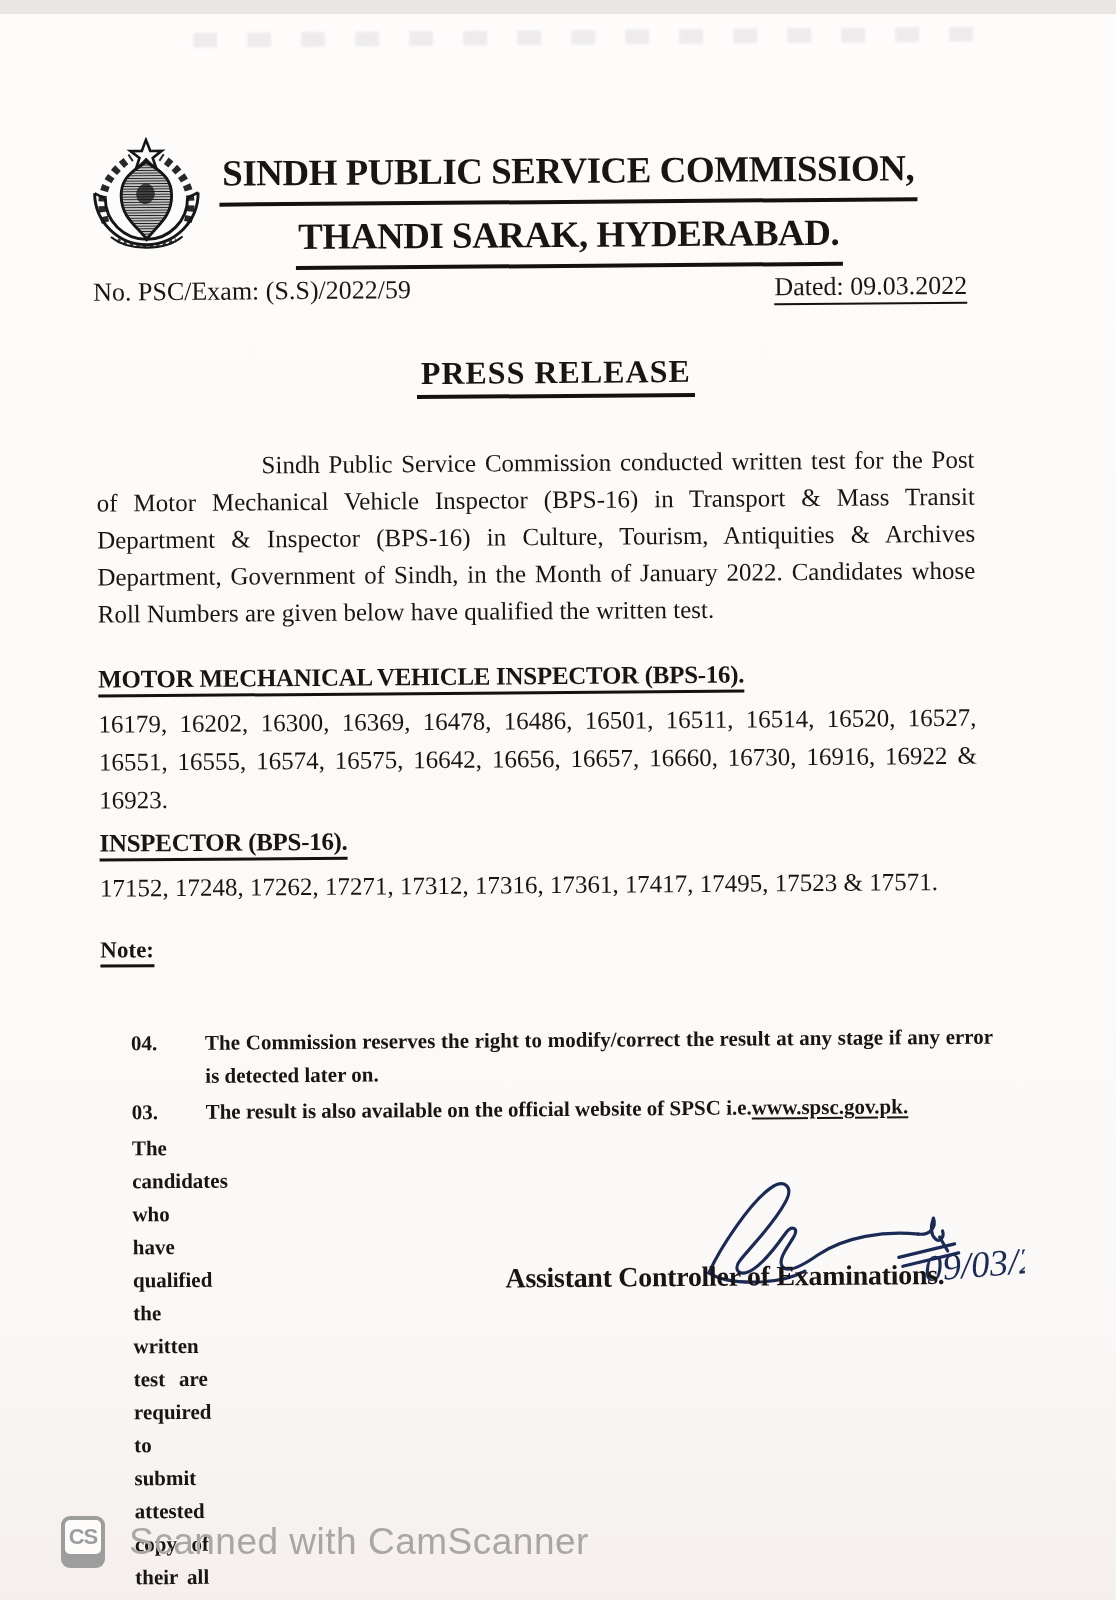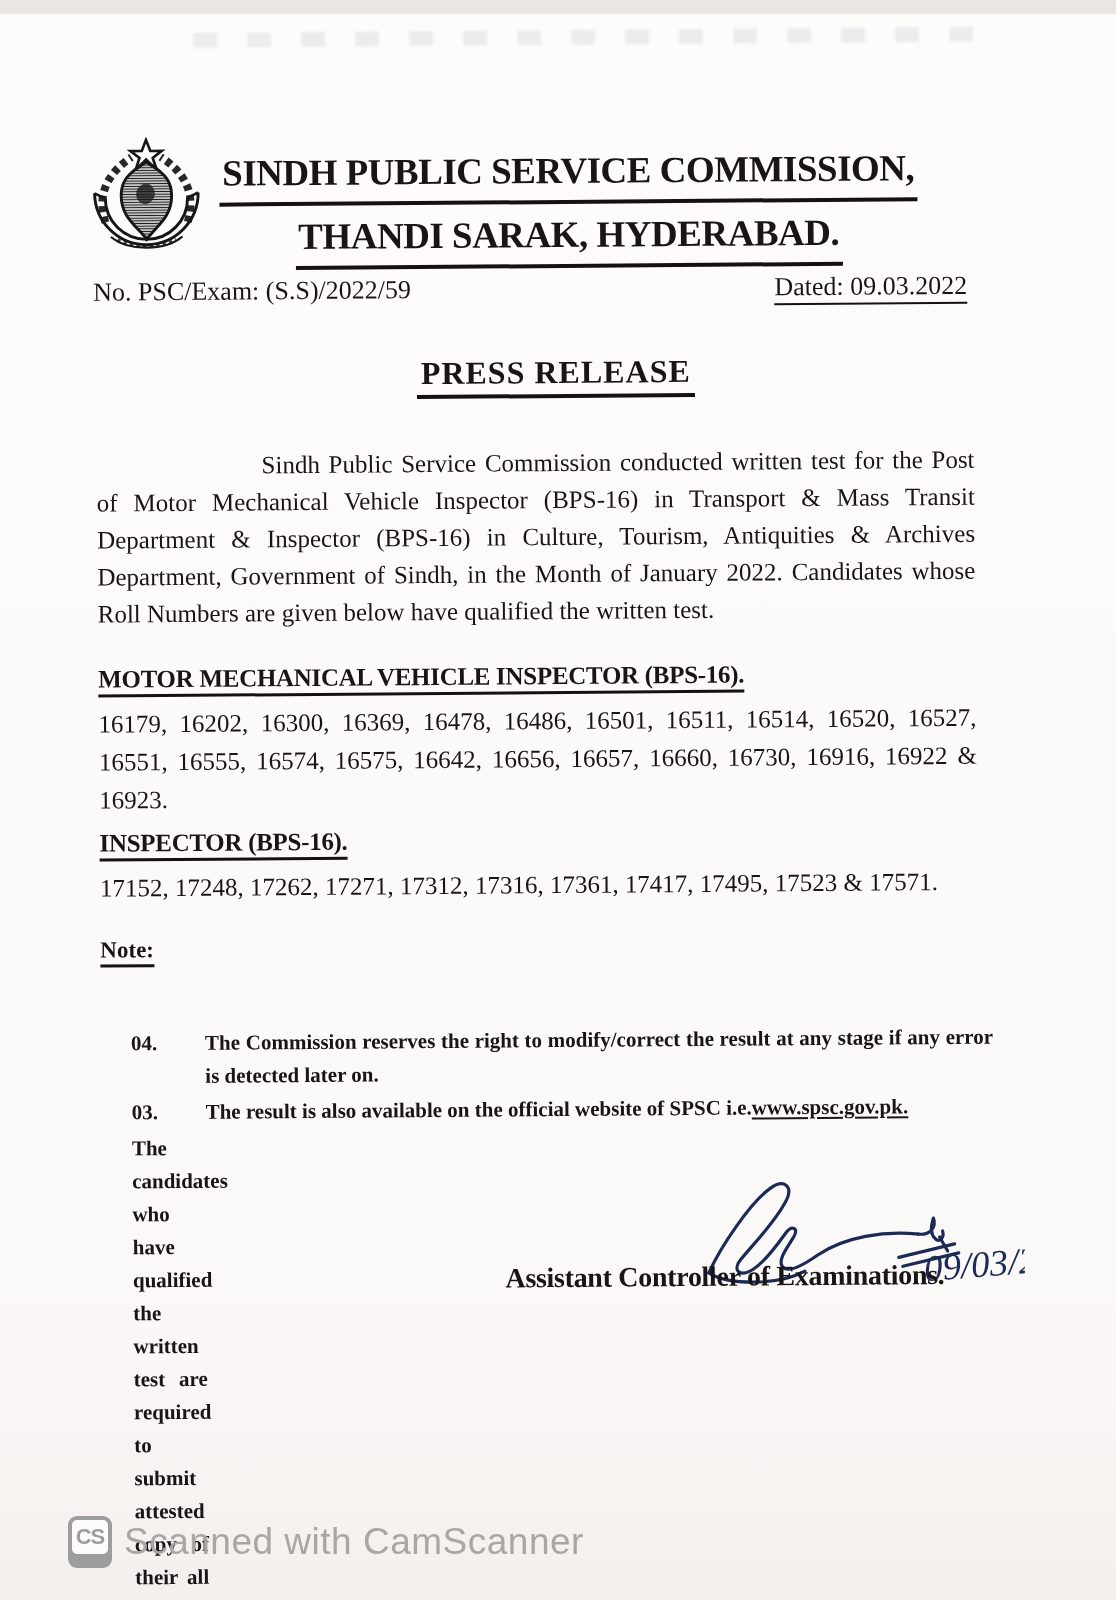--- a/index.html
+++ b/index.html
@@ -74,22 +74,22 @@
   .notes .u{text-decoration:underline;text-underline-offset:3px;}
 
   .sig-svg{position:absolute;left:688px;top:1162px;width:332px;height:122px;}
   .sig-title{
     position:absolute;left:430px;top:1248px;width:580px;text-align:center;
     font-weight:bold;font-size:28px;letter-spacing:-0.3px;
   }
 
   
   .scan-footer{
-    position:absolute;left:68px;top:1502px;
-    display:flex;align-items:center;gap:12px;
+    position:absolute;left:61px;top:1502px;
+    display:flex;align-items:center;gap:24px;
   }
   .cs-icon{
     position:relative;width:44px;height:52px;border-radius:9px;
     background:var(--scan-gray,#9d9d9d);
   }
   .cs-icon .inner{
     position:absolute;left:4px;right:4px;top:4px;bottom:14px;
     background:#fdfcfb;border-radius:5px;
     display:flex;align-items:center;justify-content:center;
     font-family:"Liberation Sans",sans-serif;font-weight:bold;font-size:22px;

